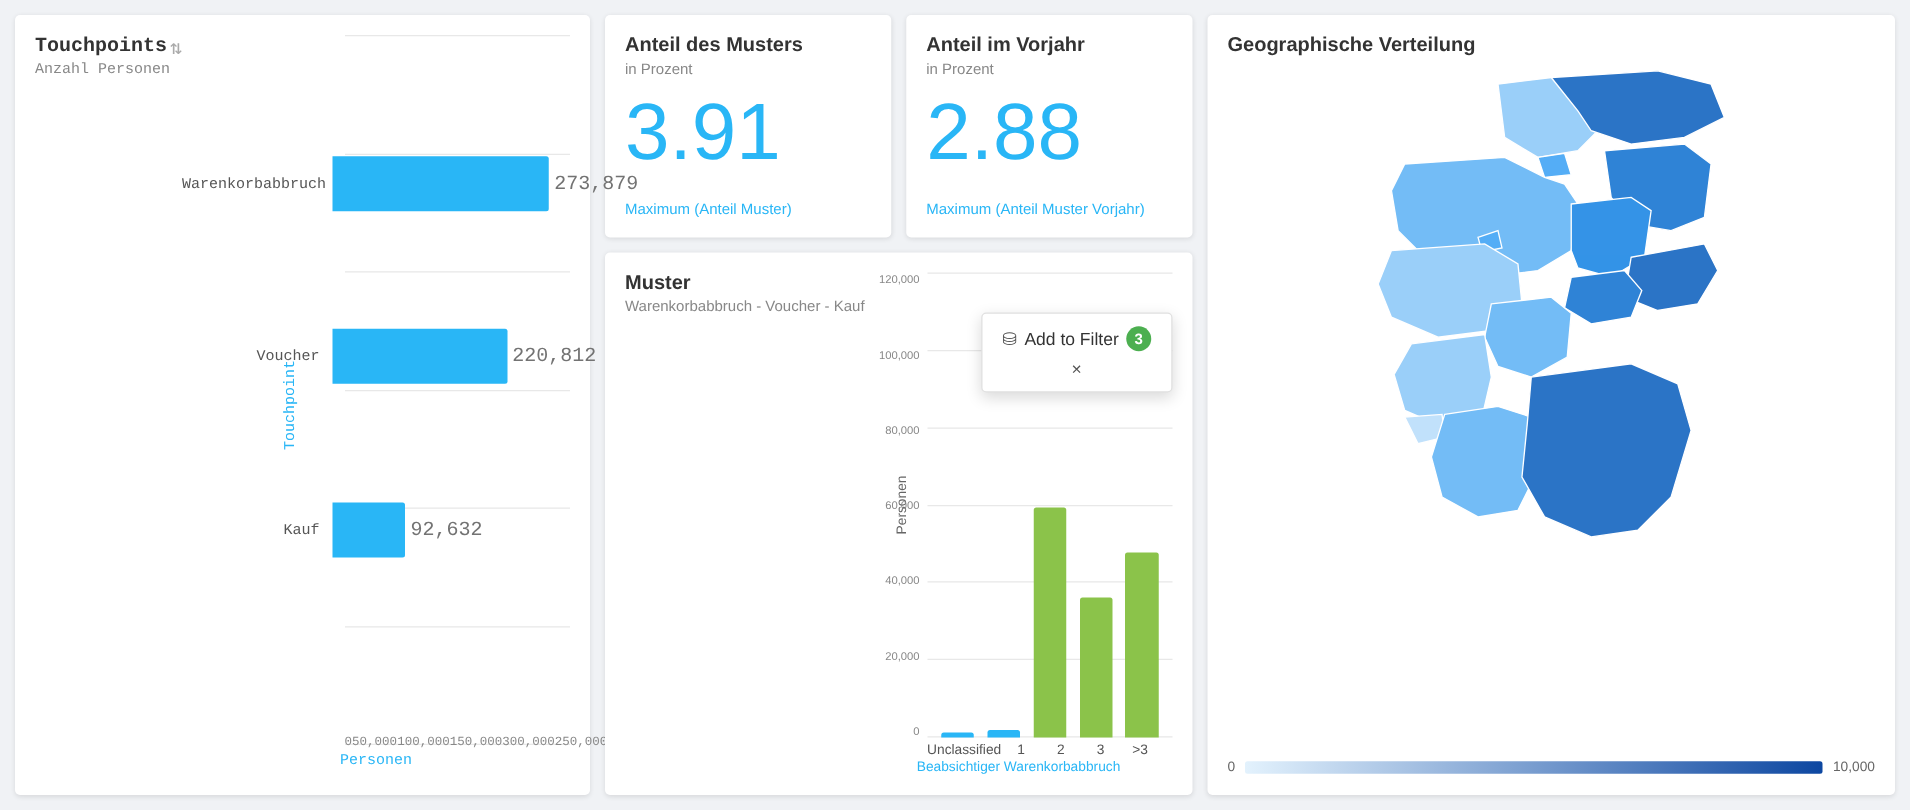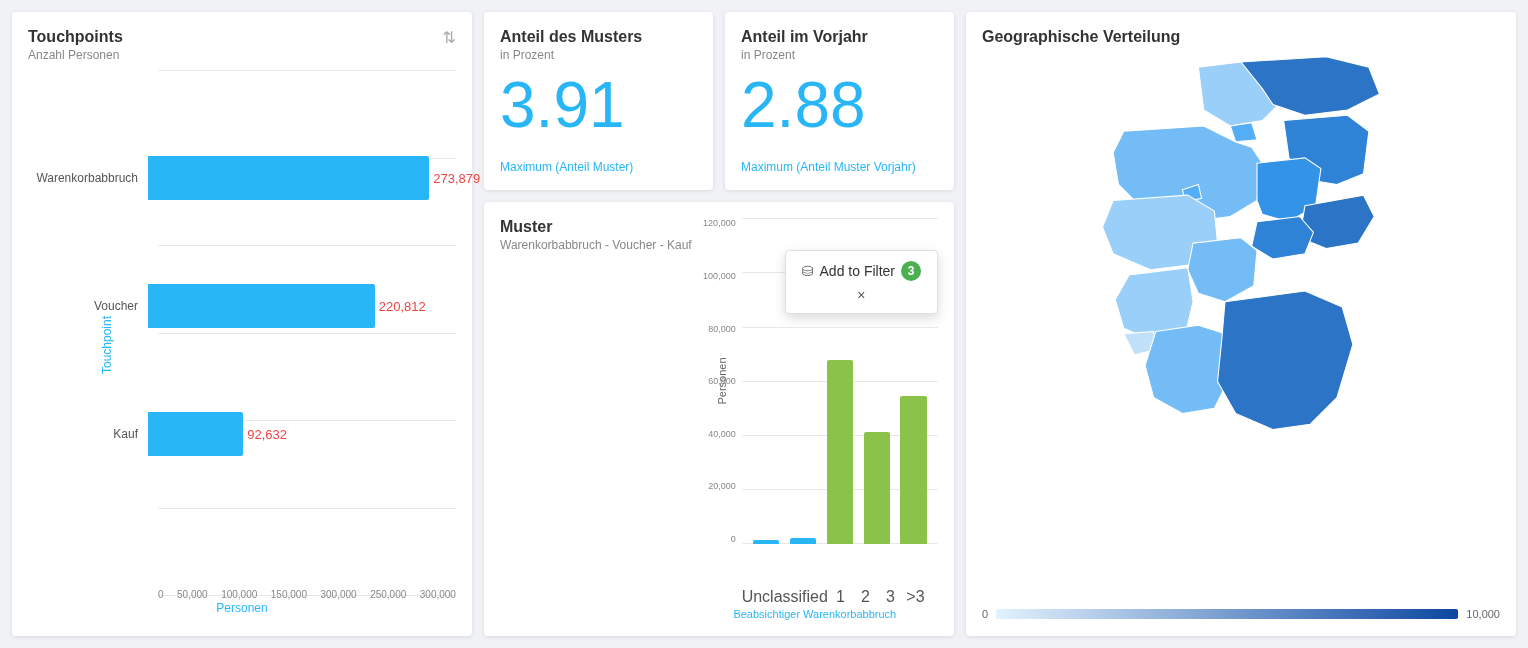--- a/index.html
+++ b/index.html
@@ -29,21 +29,21 @@
     .card-subtitle {
       font-size: 12px;
       color: #888;
       margin-top: 2px;
     }
 
     
     .touchpoints-card {
       flex: 0 0 460px;
       display: flex;
-      flex-direction: column;
+      font-family: Liberation Mono, monospace;
     }
     .touchpoints-header {
       display: flex;
       justify-content: space-between;
       align-items: flex-start;
       margin-bottom: 8px;
     }
     .sort-icon {
       color: #aaa;
       font-size: 16px;
@@ -77,22 +77,22 @@
       align-items: center;
     }
     .bar {
       height: 44px;
       background: #29b6f6;
       border-radius: 0 2px 2px 0;
     }
     .bar-value {
       position: absolute;
       left: calc(var(--bar-width) + 4px);
-      font-size: 13px;
-      color: #ef4444;
+      font-size: 16px;
+      color: #737373;
     }
     .y-axis-label {
       position: absolute;
       left: 50px;
       top: 50%;
       transform: translateY(-50%) rotate(-90deg);
       font-size: 12px;
       color: #29b6f6;
       white-space: nowrap;
     }
@@ -225,23 +225,22 @@
     .muster-bar.blue { background: #29b6f6; }
     .muster-bar.green { background: #8bc34a; }
     .muster-x-labels {
       display: flex;
       padding: 0 10px 0 50px;
       margin-top: 4px;
     }
     .muster-x-label {
       flex: 1;
       text-align: center;
-      font-size: 16px;
+      font-size: 11px;
       color: #555;
-      margin-top: 40px;
     }
     .muster-x-title {
       text-align: center;
       font-size: 11px;
       color: #29b6f6;
       margin-top: 2px;
     }
 
     
     .map-card {

